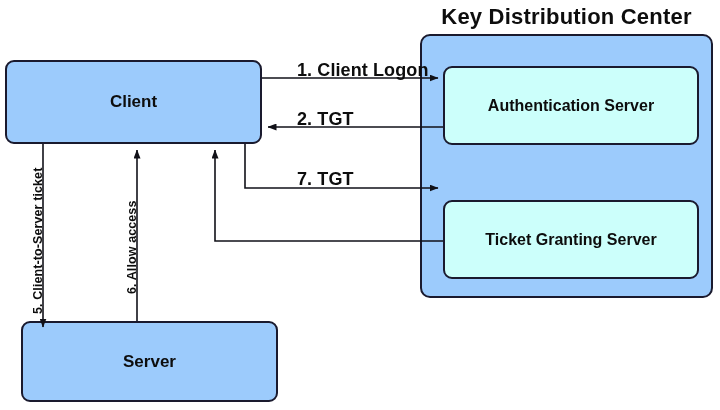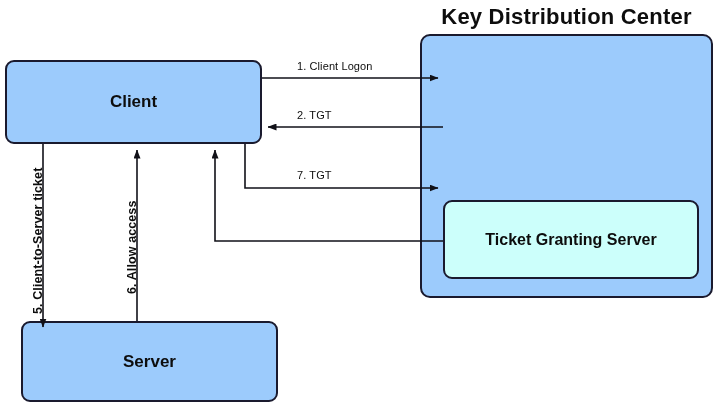--- a/index.html
+++ b/index.html
@@ -75,22 +75,22 @@
 
   svg#wires {
     position: absolute;
     left: 0; top: 0;
     width: 720px; height: 410px;
     pointer-events: none;
   }
 
   .edge-label {
     position: absolute;
-    font-size: 11px;
-    font-weight: normal;
+    font-size: 18px;
+    font-weight: bold;
     color: #0d0d0d;
     white-space: nowrap;
     letter-spacing: 0.1px;
   }
   .edge-label-vert {
     position: absolute;
     font-size: 12.5px;
     font-weight: bold;
     color: #0d0d0d;
     white-space: nowrap;
@@ -105,20 +105,21 @@
 <div id="canvas">
 
   <div id="kdc-title">Key Distribution Center</div>
 
   <div id="kdc-panel"></div>
 
   <div class="node node-blue" id="client-node">Client</div>
 
   <div class="node node-blue" id="server-node">Server</div>
 
+  <div class="node node-cyan" id="auth-server-node">Authentication Server</div>
 
   <div class="node node-cyan" id="tgs-node">Ticket Granting Server</div>
 
   <svg id="wires" viewBox="0 0 720 410">
     <defs>
       <marker id="arrowhead" markerWidth="9" markerHeight="7" refX="8.5" refY="3.5" orient="auto" markerUnits="userSpaceOnUse">
         <polygon points="0 0, 9 3.5, 0 7" fill="#111118"></polygon>
       </marker>
     </defs>
 

